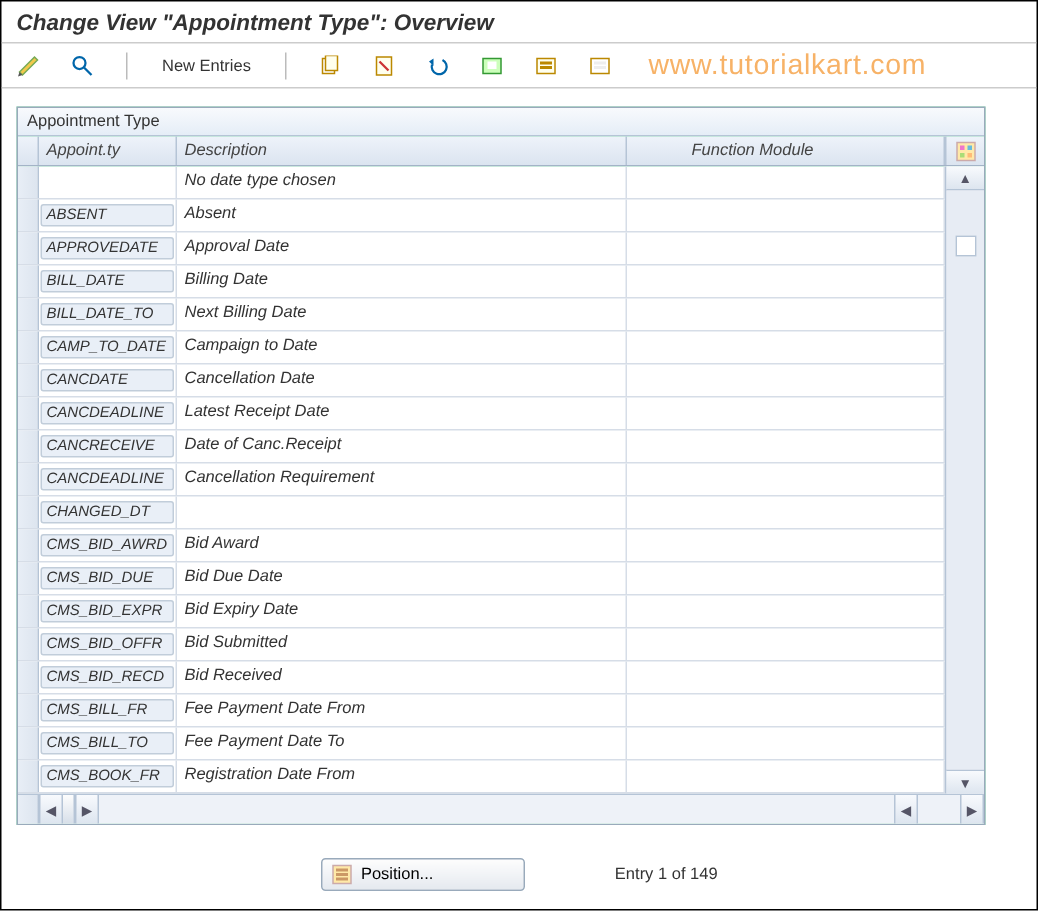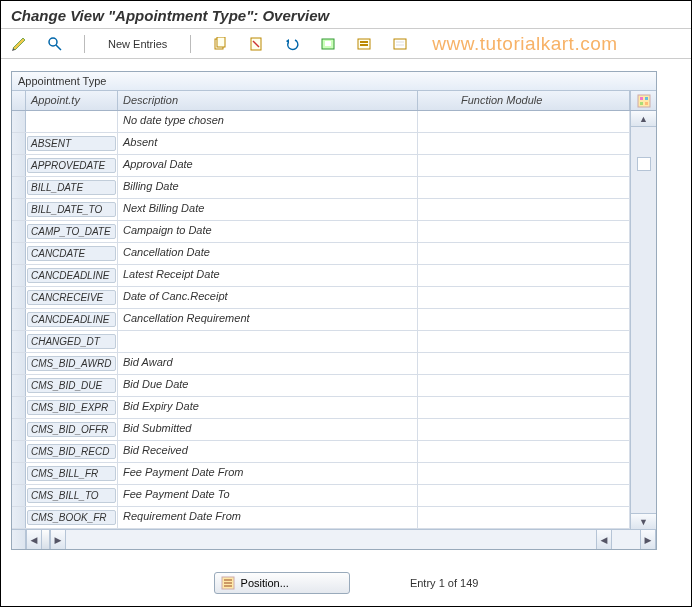--- a/index.html
+++ b/index.html
@@ -456,21 +456,21 @@
                 <div class="chip">CMS_BILL_TO</div>
               </div>
               <div class="cell-desc">Fee Payment Date To</div>
               <div class="cell-func"></div>
             </div>
             <div class="row">
               <div class="cell-sel"></div>
               <div class="cell-type">
                 <div class="chip">CMS_BOOK_FR</div>
               </div>
-              <div class="cell-desc">Requirement Date From</div>
+              <div class="cell-desc">Registration Date From</div>
               <div class="cell-func"></div>
             </div>
           </div>
         <div class="vscroll">
           <div class="arrow">▲</div>
           <div class="track">
               <div class="box"></div>
             </div>
           <div class="arrow down">▼</div>
         </div>

